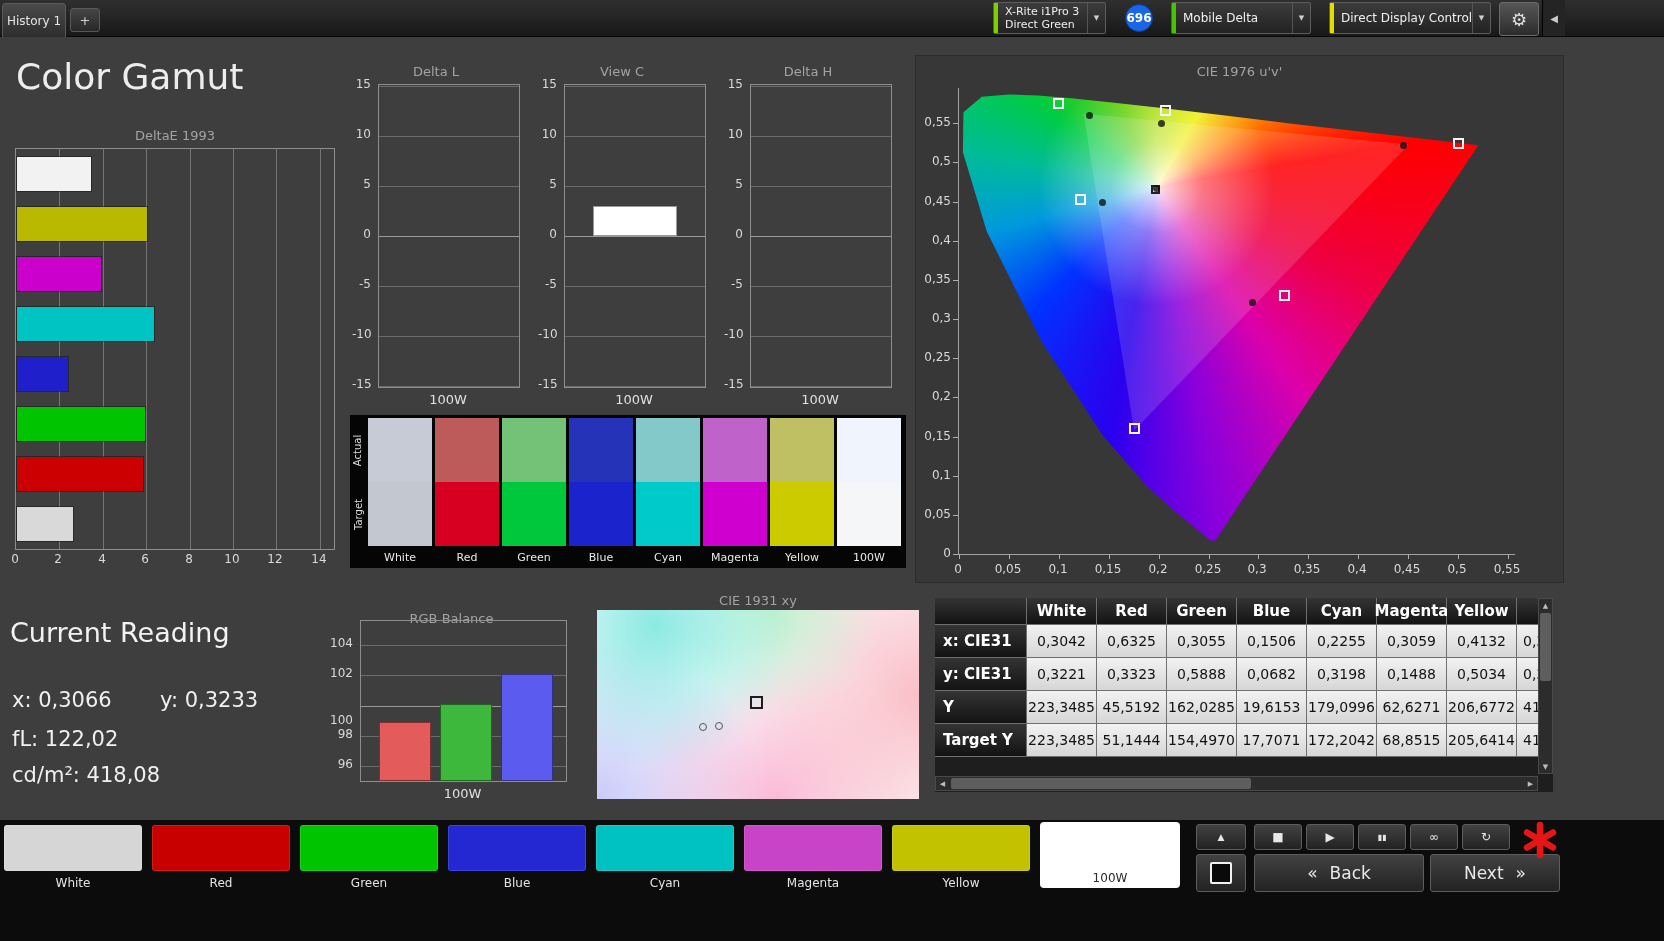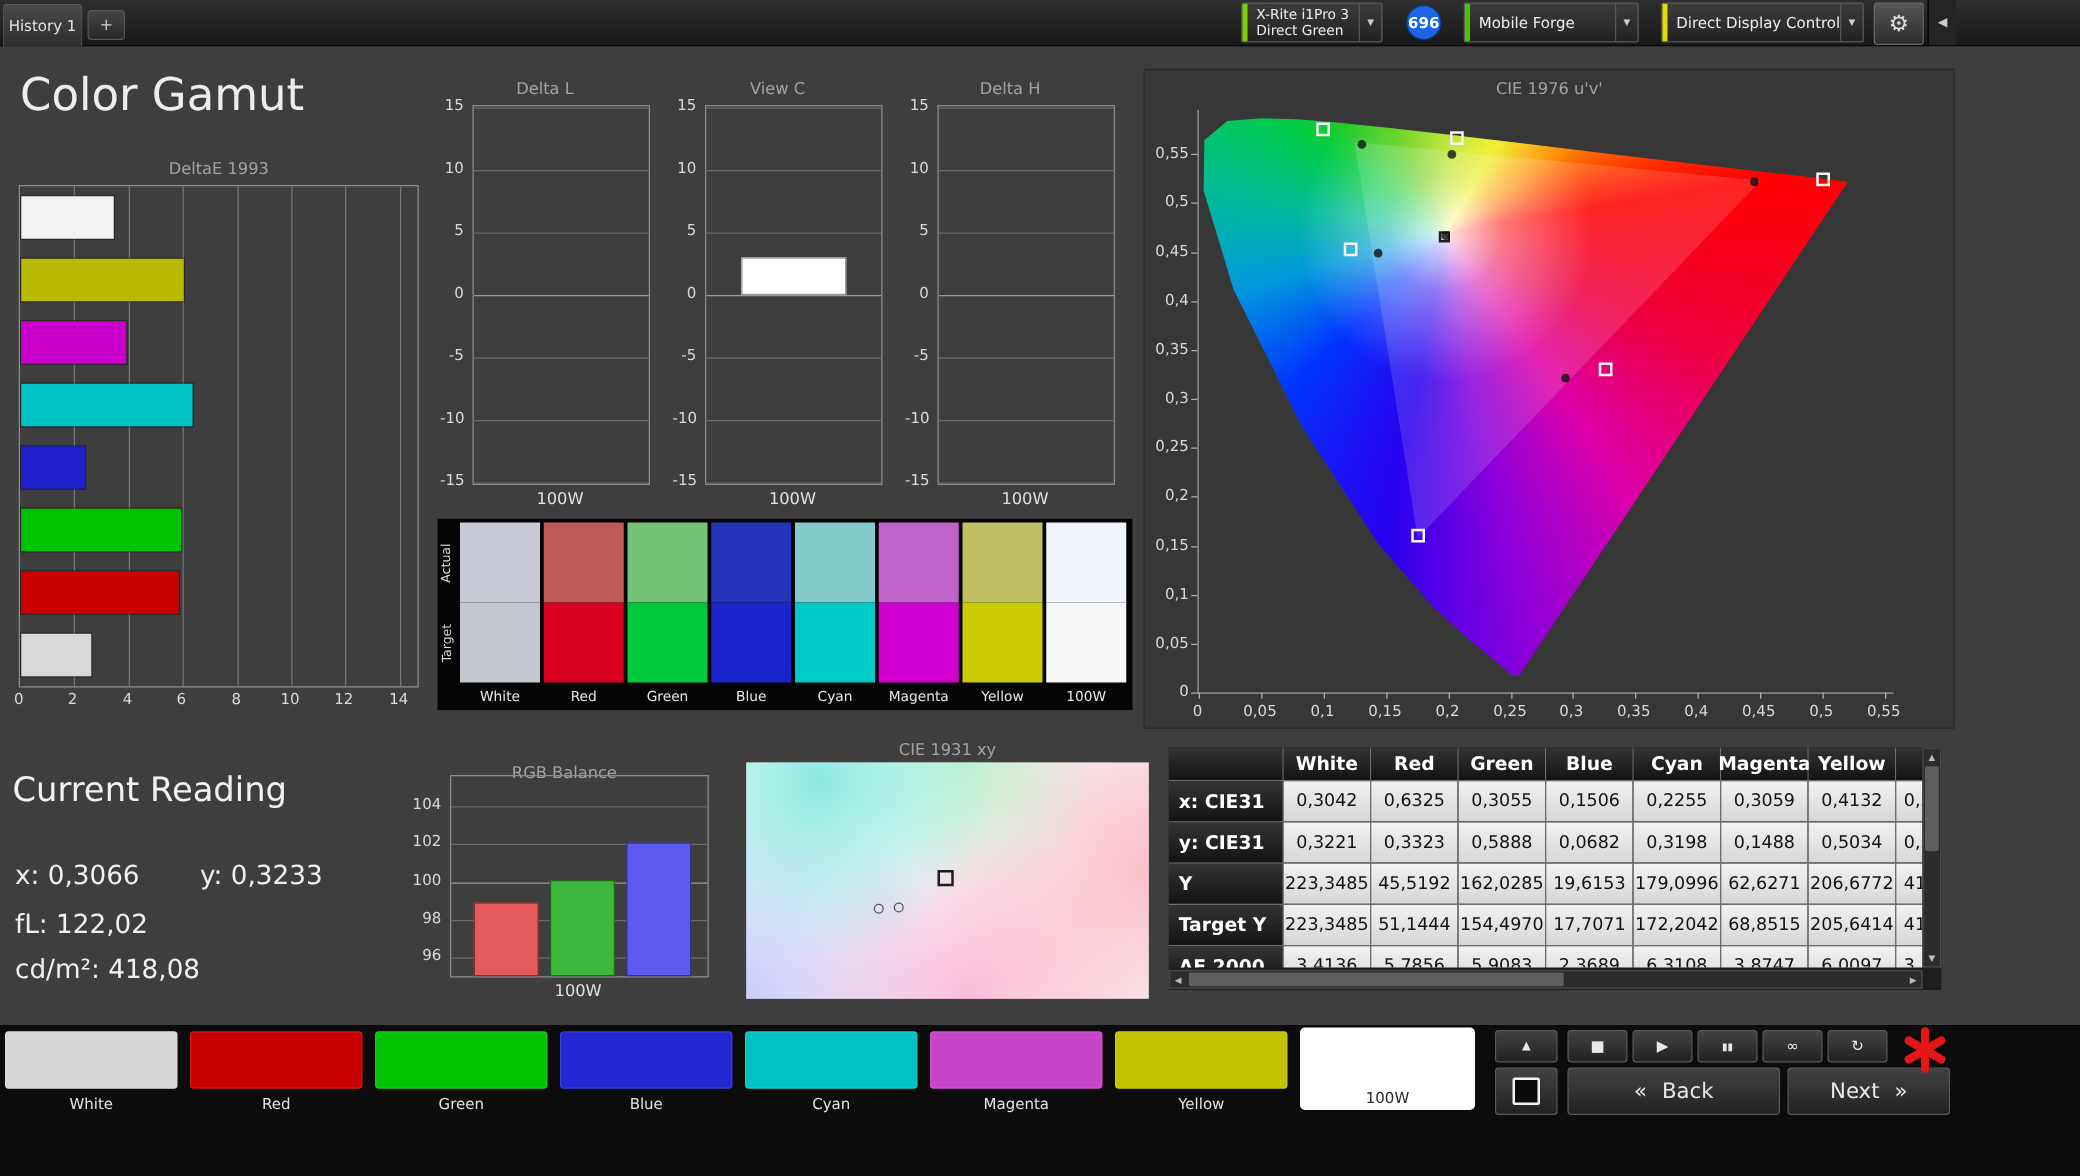--- a/index.html
+++ b/index.html
@@ -136,21 +136,21 @@
       <span>Direct Green</span>
     </div>
     <div class="arrow">▼</div>
   </div>
 
   <div id="badge" style="background: rgb(27, 102, 232);">696</div>
 
   <div class="dd" id="dd-source">
     <div class="accent" id="accent-source" style="background: rgb(70, 196, 0);"></div>
     <div class="dd-text">
-        <span>Mobile Forge</span>
+        <span>Mobile Delta</span>
       </div>
     <div class="arrow">▼</div>
   </div>
 
   <div class="dd" id="dd-ddc">
     <div class="accent" id="accent-ddc" style="background: rgb(226, 220, 0);"></div>
     <div class="dd-text">
         <span>Direct Display Control</span>
       </div>
     <div class="arrow">▼</div>
@@ -377,21 +377,21 @@
 <div class="cr-line" id="cr-x">x: 0,3066</div>
 <div class="cr-line" id="cr-y">y: 0,3233</div>
 <div class="cr-line" id="cr-fl">fL: 122,02</div>
 <div class="cr-line" id="cr-cd">cd/m²: 418,08</div>
 
 <div id="rgb-panel">
   <div class="panel-title" style="top:13px;">RGB Balance</div>
   <div id="rgb-ylabels">
       <div class="ytick" style="top: 137px;">96</div>
       <div class="ytick" style="top: 107px;">98</div>
-      <div class="ytick" style="top: 77px;">100</div>
+      <div class="ytick" style="top: 93px;">100</div>
       <div class="ytick" style="top: 46px;">102</div>
       <div class="ytick" style="top: 16px;">104</div>
     </div>
   <div id="rgb-plot">
       <div class="hgrid" style="top: 145px; background: rgb(107, 107, 107);"></div>
       <div class="hgrid" style="top: 115px; background: rgb(107, 107, 107);"></div>
       <div class="hgrid" style="top: 85px; background: rgb(154, 154, 154);"></div>
       <div class="hgrid" style="top: 54px; background: rgb(107, 107, 107);"></div>
       <div class="hgrid" style="top: 24px; background: rgb(107, 107, 107);"></div>
       <div class="abs" style="left: 18px; top: 101px; width: 52px; height: 59px; background: rgb(228, 91, 91); border: 1px solid rgba(0, 0, 0, 0.45); box-sizing: border-box;"></div>
@@ -459,31 +459,20 @@
       <div class="trow">
         <div class="tcell trowlabel" style="width: 92px;">Target Y</div>
         <div class="tcell tdata" style="width: 70px;">223,3485</div>
         <div class="tcell tdata" style="width: 70px;">51,1444</div>
         <div class="tcell tdata" style="width: 70px;">154,4970</div>
         <div class="tcell tdata" style="width: 70px;">17,7071</div>
         <div class="tcell tdata" style="width: 70px;">172,2042</div>
         <div class="tcell tdata" style="width: 70px; text-align: center;">68,8515</div>
         <div class="tcell tdata" style="width: 70px;">205,6414</div>
         <div class="tcell tdata tpartial" style="width: 70px;">41</div>
-      </div>
-      <div class="trow">
-        <div class="tcell trowlabel" style="width: 92px;">ΔE 2000</div>
-        <div class="tcell tdata" style="width: 70px;">3,4136</div>
-        <div class="tcell tdata" style="width: 70px;">5,7856</div>
-        <div class="tcell tdata" style="width: 70px;">5,9083</div>
-        <div class="tcell tdata" style="width: 70px;">2,3689</div>
-        <div class="tcell tdata" style="width: 70px;">6,3108</div>
-        <div class="tcell tdata" style="width: 70px;">3,8747</div>
-        <div class="tcell tdata" style="width: 70px;">6,0097</div>
-        <div class="tcell tdata tpartial" style="width: 70px;">3,</div>
       </div>
     </div>
   <div id="vscroll">
     <div class="sarrow" style="left:0;top:0;width:13px;height:13px;">▲</div>
     <div id="vthumb"></div>
     <div class="sarrow" style="left:0;bottom:0;width:13px;height:13px;">▼</div>
   </div>
   <div id="hscroll">
     <div class="sarrow" style="left:0;top:0;width:13px;height:13px;">◀</div>
     <div id="hthumb"></div>

